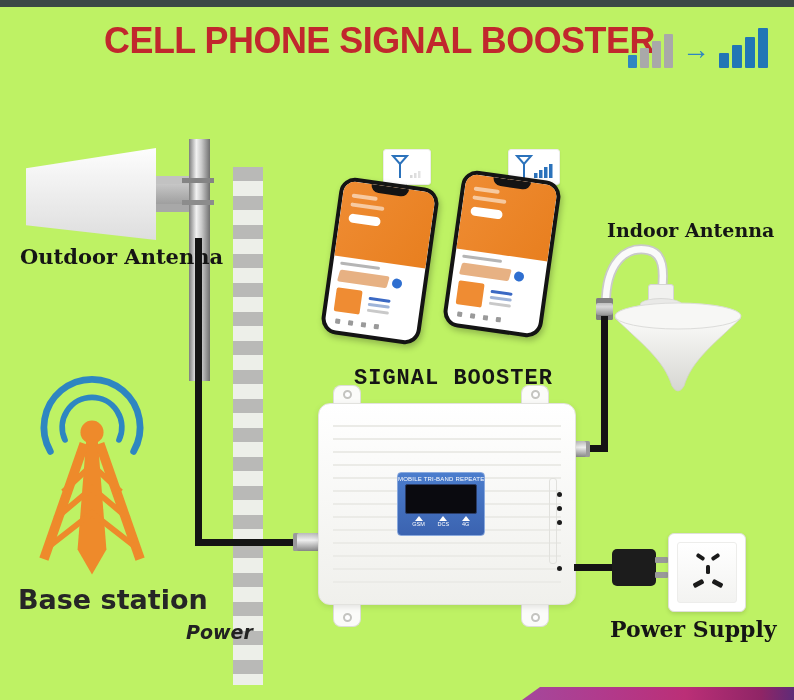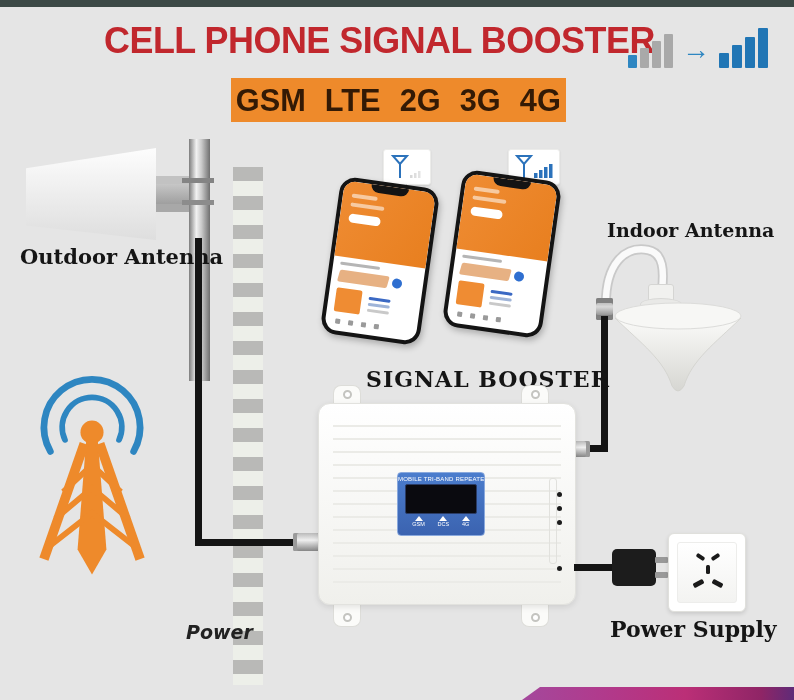--- a/index.html
+++ b/index.html
@@ -1,16 +1,16 @@
 <!DOCTYPE html>
 <html><head>
 <meta charset="utf-8">
 <style>
   html,body{margin:0;padding:0;background:#fff;}
-  .stage{position:relative;width:794px;height:700px;background:#e5e5e5;overflow:hidden;
+  .stage{position:relative;width:794px;height:700px;background:#bef264;overflow:hidden;
          font-family:"Liberation Sans",sans-serif;}
   .abs{position:absolute;}
 
   .topbar{left:0;top:0;width:794px;height:7px;background:#3c4946;}
 
   .title{left:104px;top:20px;font-size:37px;font-weight:700;color:#c1272d;
          letter-spacing:-.5px;transform:scaleX(.97);transform-origin:left;white-space:nowrap;}
 
   
   .meter{left:628px;top:16px;height:52px;display:flex;align-items:flex-end;gap:9px;}
@@ -41,21 +41,21 @@
 
   
   .cable{background:#141414;}
   .conn{background:linear-gradient(180deg,#b9b9b9,#efefef 40%,#858585);
         border-radius:2px;box-shadow:inset -4px 0 0 #9a9a9a, inset 4px 0 0 #9a9a9a;}
 
   
   .serif-label{font-family:"DejaVu Serif",serif;font-weight:600;color:#151515;white-space:nowrap;}
   .lbl-outdoor{left:20px;top:244px;font-size:21px;}
   .lbl-indoor{left:607px;top:219px;font-size:19px;}
-  .lbl-booster{left:366px;top:366px;font-size:22px;font-weight:700;letter-spacing:1px;}
+  .lbl-booster{left:354px;top:366px;font-size:22px;font-weight:700;letter-spacing:1px;font-family:Liberation Mono, monospace;}
   .lbl-power{left:610px;top:616px;font-size:22px;text-align:right;}
   .lbl-base{left:18px;top:584px;font-size:27px;font-weight:700;color:#262626;font-family:"DejaVu Sans",sans-serif;}
   .lbl-wall{left:186px;top:621px;font-size:19px;font-weight:700;font-style:italic;color:#222;font-family:"DejaVu Sans",sans-serif;}
 
   
   .phone{width:92px;height:150px;background:#141414;border-radius:16px;padding:4px;
          transform:rotate(8deg);box-shadow:2px 3px 6px rgba(0,0,0,.25);}
   .screen{position:relative;width:100%;height:100%;background:#fff;border-radius:12px;overflow:hidden;}
   .notch{position:absolute;top:0;left:50%;transform:translateX(-50%);width:38px;height:8px;
          background:#141414;border-radius:0 0 8px 8px;z-index:3;}
@@ -137,23 +137,20 @@
     </div>
     <div class="arrow">→</div>
     <div class="bars">
       <b style="height:15px;width:10px;background:#2176b5"></b>
       <b style="height:23px;width:10px;background:#2176b5"></b>
       <b style="height:31px;width:10px;background:#2176b5"></b>
       <b style="height:40px;width:10px;background:#2176b5"></b>
     </div>
   </div>
 
-  <div class="abs banner">
-    <span>GSM LTE 2G 3G 4G</span>
-  </div>
 
   <div class="abs wall"></div>
 
   <div class="abs bracket"></div>
   <div class="abs pole"></div>
   <div class="abs clamp"></div>
   <div class="abs clamp2"></div>
   <div class="abs yagi"></div>
   <div class="abs serif-label lbl-outdoor">Outdoor Antenna</div>
 
@@ -167,20 +164,21 @@
     <g fill="#ee8a2b" stroke="#ee8a2b">
       <circle cx="70" cy="100" r="12" stroke="none"></circle>
       <polygon points="64,108 76,108 85,222 70,248 55,222" stroke="none"></polygon>
       <line x1="62" y1="112" x2="20" y2="232" stroke-width="10"></line>
       <line x1="78" y1="112" x2="120" y2="232" stroke-width="10"></line>
       <path d="M40,162 L70,134 L100,162" fill="none" stroke-width="6"></path>
       <path d="M32,190 L70,158 L108,190" fill="none" stroke-width="6"></path>
       <path d="M24,220 L70,184 L116,220" fill="none" stroke-width="6"></path>
     </g>
   </svg>
+  <div class="abs lbl-base">Base station</div>
 
   <div class="abs lbl-wall">Power</div>
 
   <div class="abs icon-card" style="left:383px;top:149px;width:46px;height:34px;">
     <svg width="40" height="28" viewBox="0 0 34 28">
       <path d="M3,3 L17,3 L10,11 Z" fill="none" stroke="#2b72bb" stroke-width="2"></path>
       <line x1="10" y1="11" x2="10" y2="25" stroke="#2b72bb" stroke-width="2"></line>
       <rect x="20" y="22" width="2.5" height="3" fill="#d8d8d8"></rect>
       <rect x="24" y="20" width="2.5" height="5" fill="#dedede"></rect>
       <rect x="28" y="18" width="2.5" height="7" fill="#e3e3e3"></rect>

